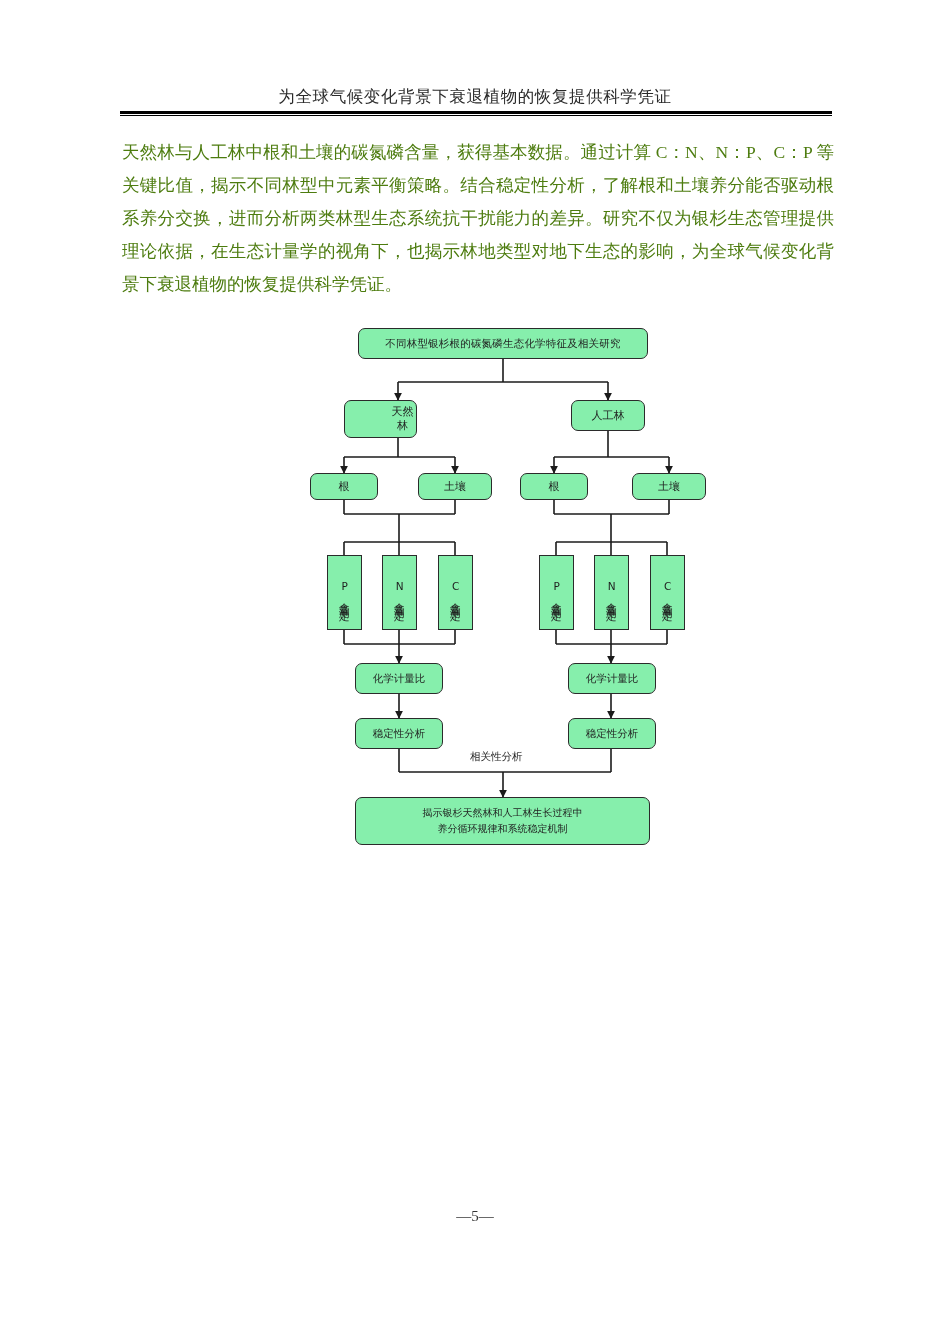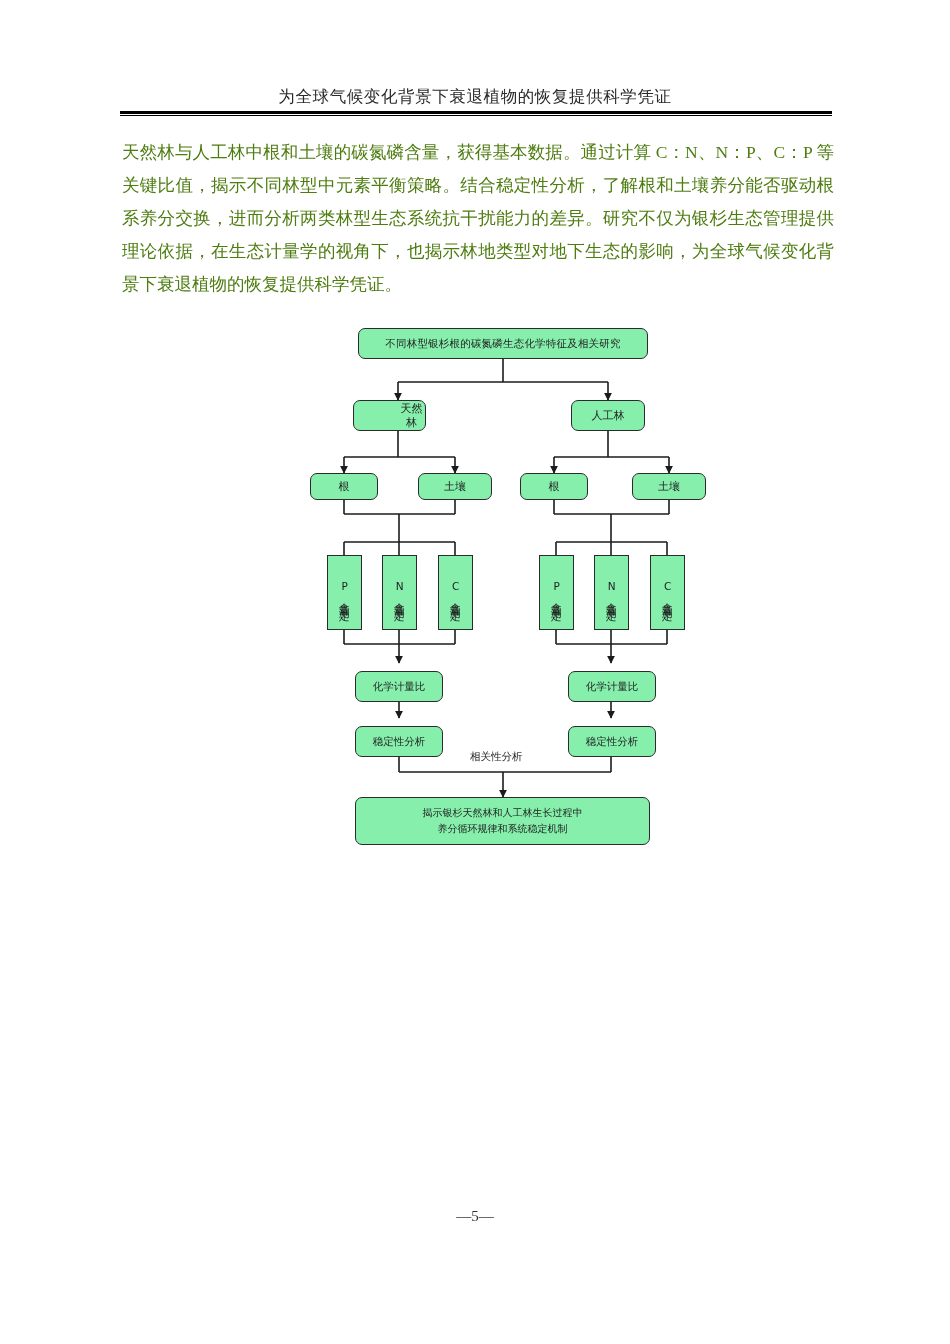--- a/index.html
+++ b/index.html
@@ -82,21 +82,21 @@
     text-align: center;
     font-family: "DejaVu Sans", "Liberation Sans", sans-serif;
     color: #1e1e1e;
     line-height: 1.25;
   }
   .node.rounded { border-radius: 7px; }
   .node.square  { border-radius: 0px; }
 
   .n-title  { font-size: 10.5px; letter-spacing: 0.2px; }
   .n-mid    { font-size: 11px; }
-  .n-small  { font-size: 10.5px; margin-top: 8px; }
+  .n-small  { font-size: 10.5px; }
   .n-vert {
     font-size: 10.5px;
     writing-mode: vertical-rl;
     text-orientation: upright;
     letter-spacing: 2.5px;
     line-height: 1;
   }
   .n-concl  { font-size: 10px; line-height: 1.6; text-align: center; }
 
   .edge-label {
@@ -209,21 +209,21 @@
 
         <path d="M 399 439 L 399 462"></path>
         <path d="M 611 439 L 611 462"></path>
         <path d="M 399 462 L 611 462"></path>
         <path d="M 503 462 L 503 487" marker-end="url(#arrow)"></path>
       </g>
     </svg>
 
     <div class="node rounded n-title" style="left:358px; top:18px; width:290px; height:31px;">不同林型银杉根的碳氮磷生态化学特征及相关研究</div>
 
-    <div class="node rounded n-mid" style="left:353px; top:90px; width:73px; height:31px;padding-left:44px;">天然林</div>
+    <div class="node rounded n-mid" style="left:344px; top:90px; width:73px; height:38px;padding-left:44px;">天然林</div>
     <div class="node rounded n-mid" style="left:571px; top:90px; width:74px; height:31px;">人工林</div>
 
     <div class="node rounded n-mid" style="left:310px; top:163px; width:68px; height:27px;">根</div>
     <div class="node rounded n-mid" style="left:418px; top:163px; width:74px; height:27px;">土壤</div>
     <div class="node rounded n-mid" style="left:520px; top:163px; width:68px; height:27px;">根</div>
     <div class="node rounded n-mid" style="left:632px; top:163px; width:74px; height:27px;">土壤</div>
 
     <div class="node square n-vert" style="left:327px; top:245px; width:35px; height:75px;">P含量测定</div>
     <div class="node square n-vert" style="left:382px; top:245px; width:35px; height:75px;">N含量测定</div>
     <div class="node square n-vert" style="left:438px; top:245px; width:35px; height:75px;">C含量测定</div>

